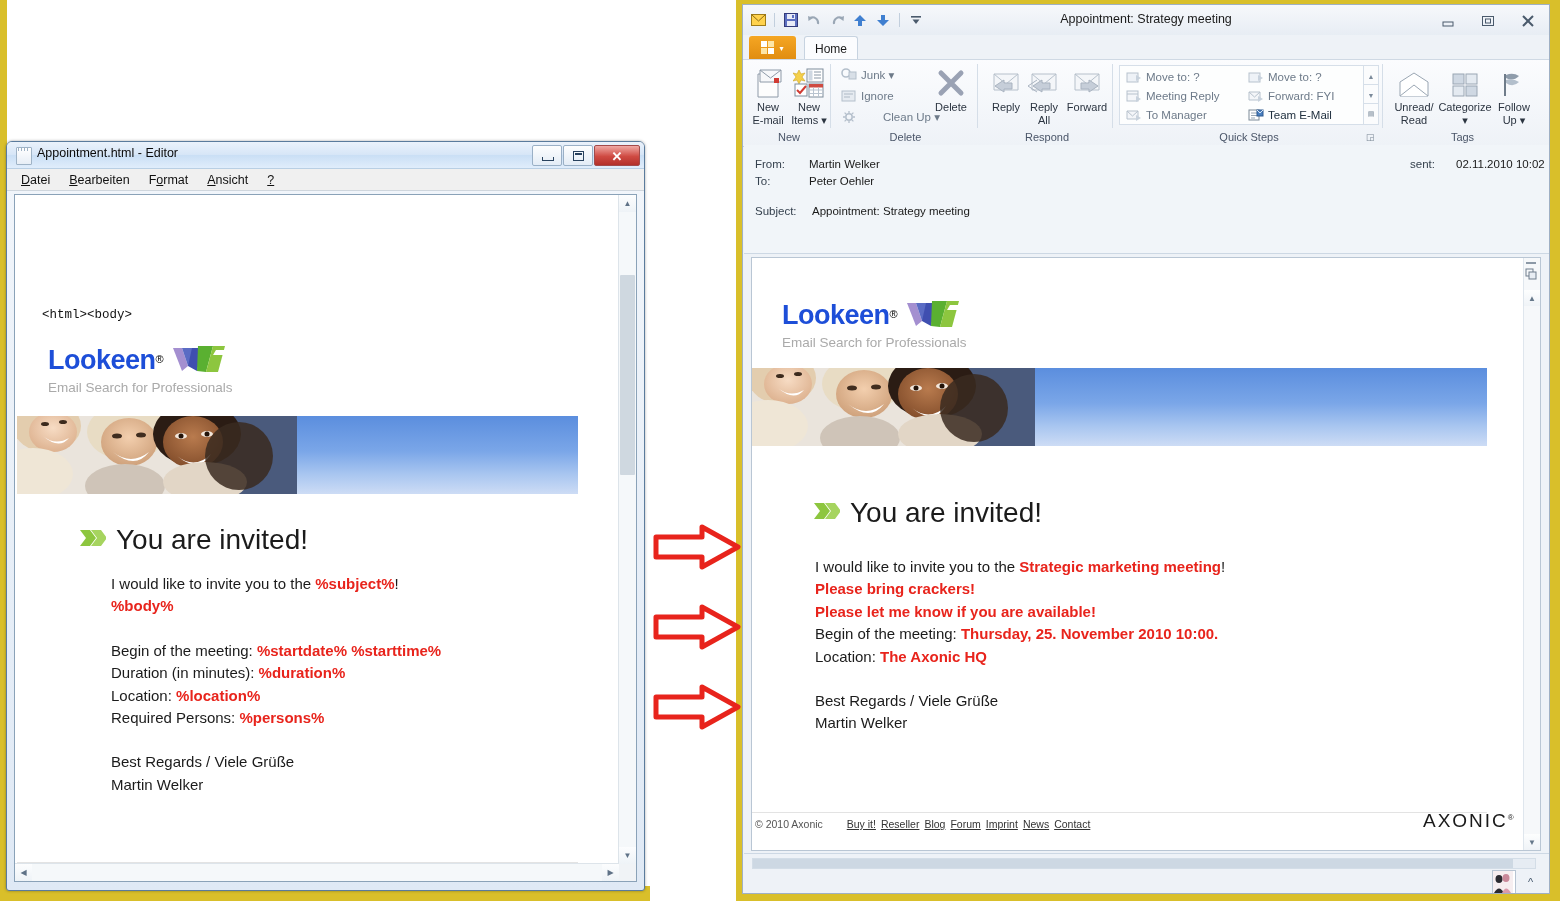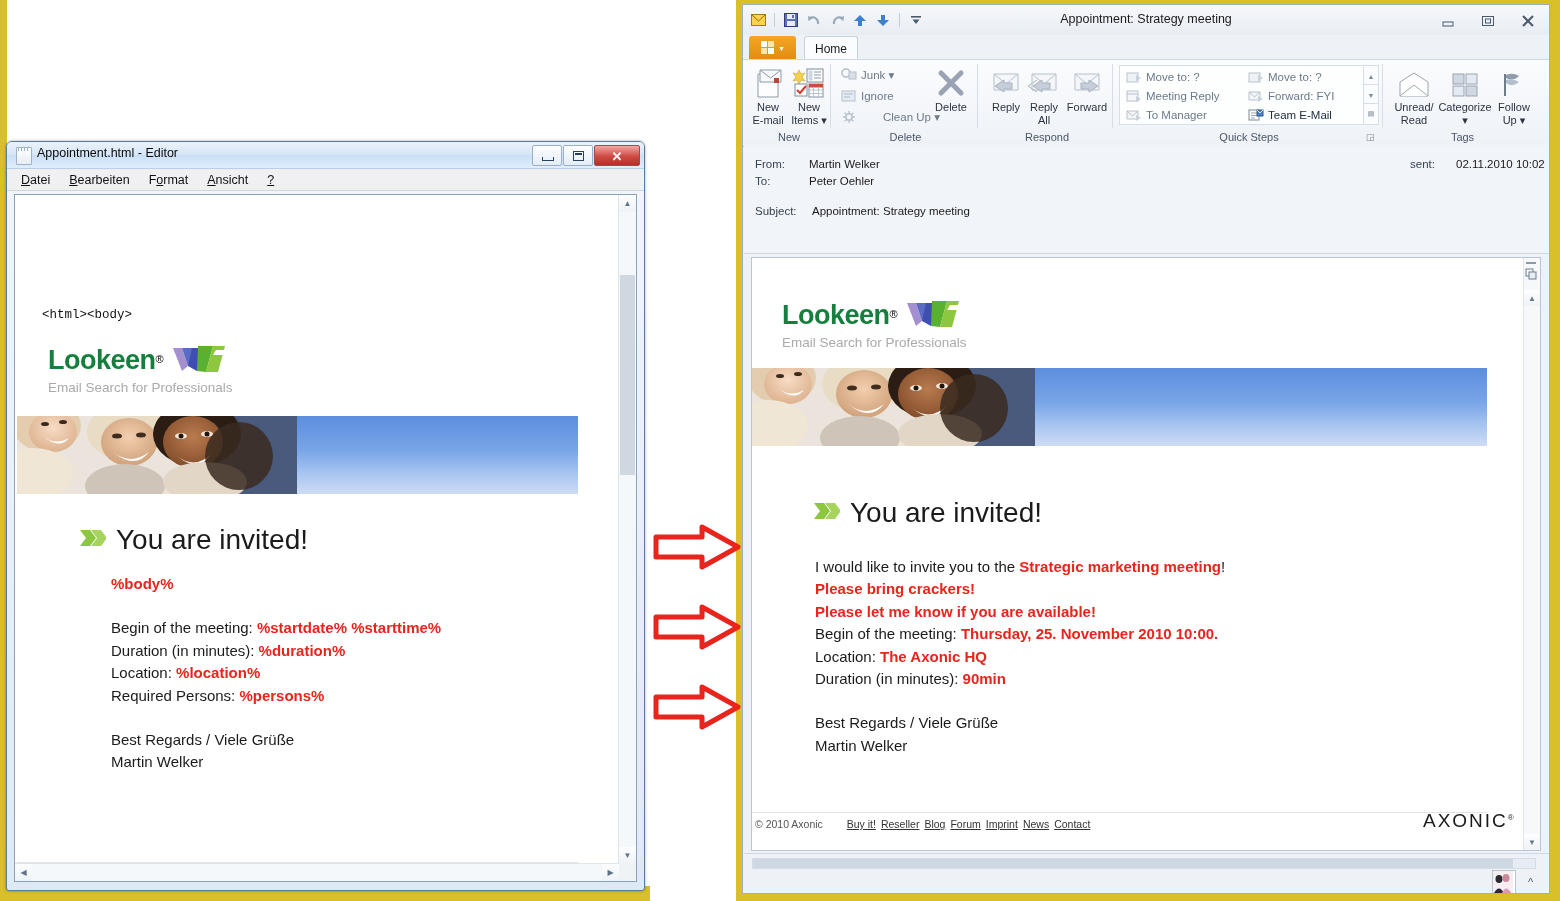--- a/index.html
+++ b/index.html
@@ -64,21 +64,21 @@
   .sbtn{position:absolute;width:17px;height:17px;background:linear-gradient(#fcfdfe,#eef3f7);
     display:flex;align-items:center;justify-content:center;font-size:8px;color:#5f7287;}
   .np-vthumb{position:absolute;left:1px;top:80px;width:15px;height:200px;background:#cfd8e0;border-radius:1px;}
 
   .np-code{font-family:"Liberation Mono", monospace;font-size:12.5px;color:#111;}
   #np-code-top{position:absolute;left:27px;top:113px;}
 
   
   .mailcard{position:absolute;background:#fff;}
   .mc-logo{position:absolute;}
-  .lk-word{font-size:27px;font-weight:bold;color:#15803d;letter-spacing:-0.5px;margin-top:20px;}
+  .lk-word{font-size:27px;font-weight:bold;color:#1d4ed8;letter-spacing:-0.5px;margin-top:20px;}
   .lk-reg{font-size:11px;vertical-align:super;font-weight:normal;}
   .lk-sub{font-size:13.5px;color:#aaa;}
   .lk-mark{display:inline-block;width:55px;height:27px;position:relative;vertical-align:-4px;margin-left:5px;}
   .lk-mark svg{display:block;}
 
   .banner{position:absolute;overflow:hidden;}
   .ban-photo{position:absolute;left:0;top:0;height:100%;}
   .ban-grad{position:absolute;top:0;height:100%;
     background:linear-gradient(180deg,#5b8ede 0%,#7aa6e8 45%,#a9c6f0 75%,#cddcf5 100%);}
 
@@ -272,20 +272,23 @@
           <div class="invited" style="left:63px;top:192px;">
             <span class="chev">
               <svg width="26" height="18" viewBox="0 0 26 18">
                   <polygon points="0,1 10,1 16,9 10,17 0,17 6,9" fill="#8dc63f"></polygon>
                   <polygon points="11,1 21,1 27,9 21,17 11,17 17,9" fill="#a6d45f"></polygon>
                 </svg>
             </span><span>You are invited!</span>
           </div>
 
           <div class="body-txt" style="left:94px;top:243px;">
+            <div>
+              <span>I would like to invite you to the </span><span class="red">%subject%</span><span>!</span>
+            </div>
             <div class="red">%body%</div>
             <div style="height:22px;"></div>
             <div><span>Begin of the meeting: </span><span class="red">%startdate% %starttime%</span></div>
             <div><span>Duration (in minutes): </span><span class="red">%duration%</span></div>
             <div><span>Location: </span><span class="red">%location%</span></div>
             <div><span>Required Persons: </span><span class="red">%persons%</span></div>
             <div style="height:22px;"></div>
             <div>Best Regards / Viele Grüße</div>
             <div>Martin Welker</div>
           </div>
@@ -724,21 +727,20 @@
         </div>
 
         <div class="body-txt" style="left:63px;top:296px;">
           <div>
             <span>I would like to invite you to the </span><span class="red">Strategic marketing meeting</span><span>!</span>
           </div>
           <div class="red">Please bring crackers!</div>
           <div class="red">Please let me know if you are available!</div>
           <div><span>Begin of the meeting: </span><span class="red">Thursday, 25. November 2010 10:00.</span></div>
           <div><span>Location: </span><span class="red">The Axonic HQ</span></div>
-          <div><span>Duration (in minutes): </span><span class="red">90min</span></div>
           <div style="height:22px;"></div>
           <div>Best Regards / Viele Grüße</div>
           <div>Martin Welker</div>
         </div>
 
         <div class="mc-footline" style="left:0;top:552px;width:735px;"></div>
         <div class="mc-foot" style="left:3px;top:558px;">
           <span>© 2010 Axonic</span>
           <span style="display:inline-block;width:18px;"></span>
           <a href="#">Buy it!</a><a href="#">Reseller</a><a href="#">Blog</a><a href="#">Forum</a><a href="#">Imprint</a><a href="#">News</a><a href="#">Contact</a>

